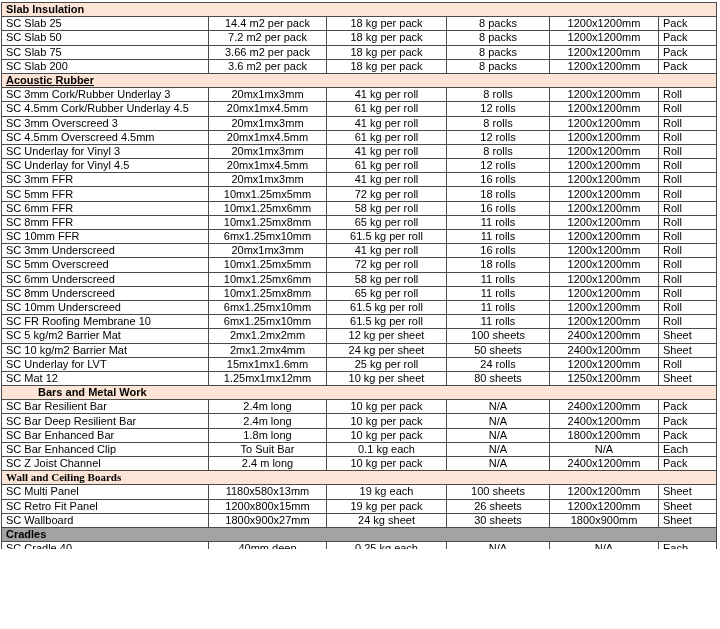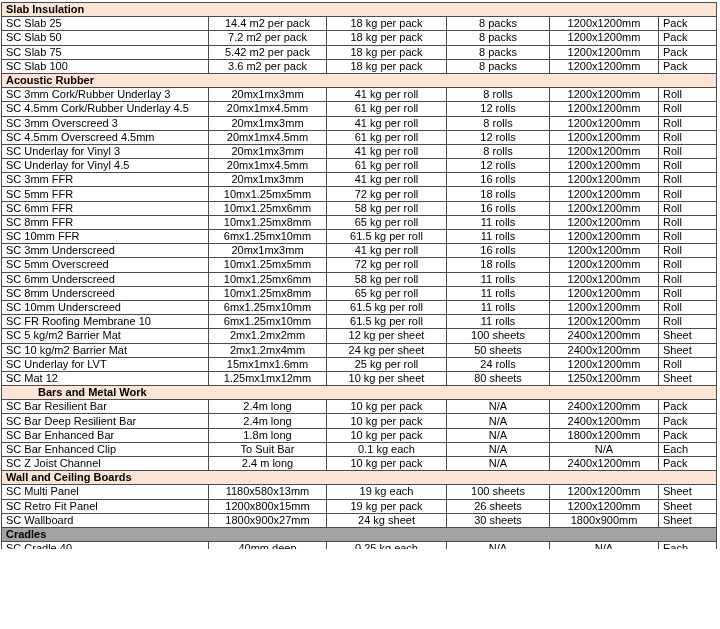--- a/index.html
+++ b/index.html
@@ -71,36 +71,36 @@
         <tr>
           <td class="c-left">SC Slab 50</td>
           <td class="c-center">7.2 m2 per pack</td>
           <td class="c-center">18 kg per pack</td>
           <td class="c-center">8 packs</td>
           <td class="c-center">1200x1200mm</td>
           <td class="c-left">Pack</td>
         </tr>
         <tr>
           <td class="c-left">SC Slab 75</td>
-          <td class="c-center">5.42 m2 per pack</td>
+          <td class="c-center">3.66 m2 per pack</td>
           <td class="c-center">18 kg per pack</td>
           <td class="c-center">8 packs</td>
           <td class="c-center">1200x1200mm</td>
           <td class="c-left">Pack</td>
         </tr>
         <tr>
-          <td class="c-left">SC Slab 100</td>
+          <td class="c-left">SC Slab 200</td>
           <td class="c-center">3.6 m2 per pack</td>
           <td class="c-center">18 kg per pack</td>
           <td class="c-center">8 packs</td>
           <td class="c-center">1200x1200mm</td>
           <td class="c-left">Pack</td>
         </tr>
         <tr class="section-row">
-          <td colspan="6" style="background: rgb(252, 228, 214);">Acoustic Rubber</td>
+          <td colspan="6" style="background: rgb(252, 228, 214); text-decoration: underline;">Acoustic Rubber</td>
         </tr>
         <tr>
           <td class="c-left">SC 3mm Cork/Rubber Underlay 3</td>
           <td class="c-center">20mx1mx3mm</td>
           <td class="c-center">41 kg per roll</td>
           <td class="c-center">8 rolls</td>
           <td class="c-center">1200x1200mm</td>
           <td class="c-left">Roll</td>
         </tr>
         <tr>
@@ -300,21 +300,21 @@
         </tr>
         <tr>
           <td class="c-left">SC Z Joist Channel</td>
           <td class="c-center">2.4 m long</td>
           <td class="c-center">10 kg per pack</td>
           <td class="c-center">N/A</td>
           <td class="c-center">2400x1200mm</td>
           <td class="c-left">Pack</td>
         </tr>
         <tr class="section-row">
-          <td colspan="6" style="background: rgb(252, 228, 214);">Wall and Ceiling Boards</td>
+          <td colspan="6" style="background: rgb(252, 228, 214); font-family: Liberation Serif, serif;">Wall and Ceiling Boards</td>
         </tr>
         <tr>
           <td class="c-left">SC Multi Panel</td>
           <td class="c-center">1180x580x13mm</td>
           <td class="c-center">19 kg each</td>
           <td class="c-center">100 sheets</td>
           <td class="c-center">1200x1200mm</td>
           <td class="c-left">Sheet</td>
         </tr>
         <tr>

